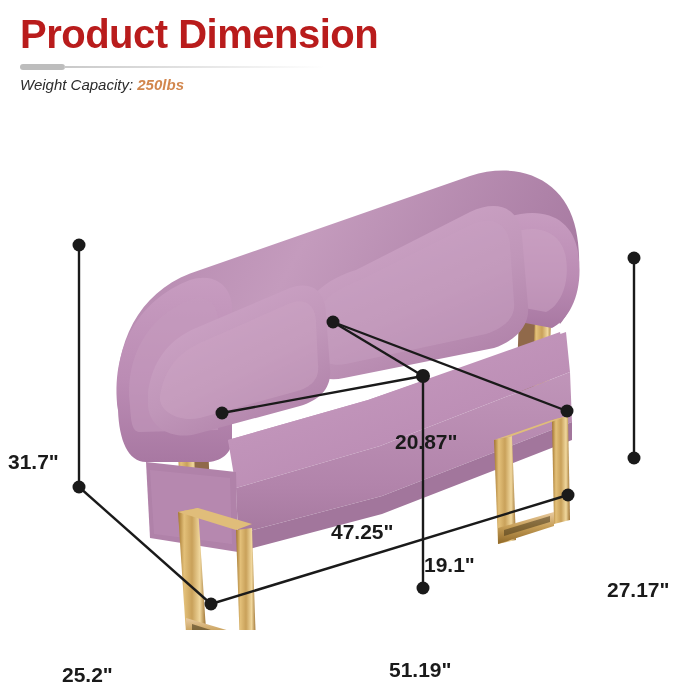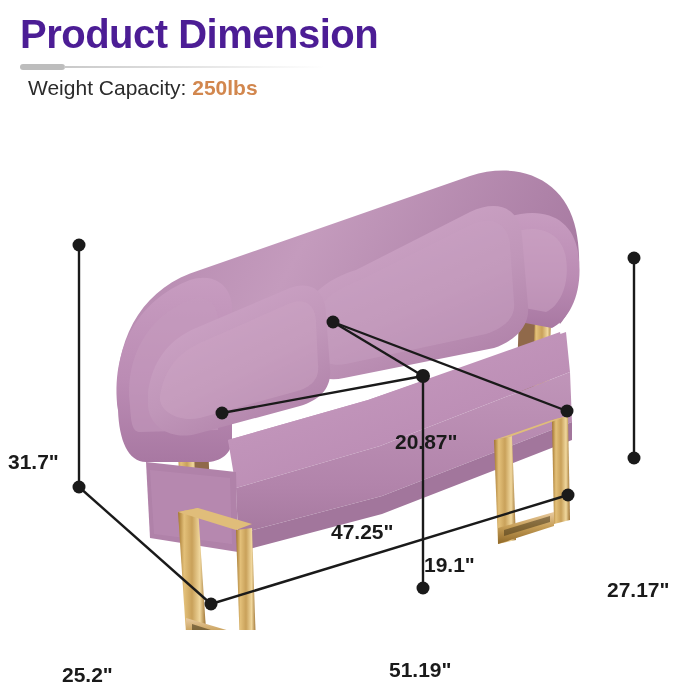--- a/index.html
+++ b/index.html
@@ -10,36 +10,36 @@
     position:relative;
     overflow:hidden;
   }
   .page{position:absolute;inset:0;}
 
   
   .title{
     position:absolute;left:20px;top:12px;
     font-size:40px;font-weight:bold;
     letter-spacing:-0.5px;
-    color:#4c1d95;
+    color:#b91c1c;
     white-space:nowrap;
     text-align:center;
   }
   .divider{position:absolute;left:20px;top:64px;width:305px;height:6px;}
   .divider .thick{
     position:absolute;left:0;top:0;width:45px;height:6px;
     background:#bdbdbd;border-radius:3px;
   }
   .divider .thin{
     position:absolute;left:44px;top:2px;width:261px;height:2px;
     background:linear-gradient(to right,#c9c9c9,#ffffff);
   }
   .weight{
-    position:absolute;left:28px;top:76px;
-    font-size:21px;color:#2b2b2b;white-space:nowrap;
+    position:absolute;left:20px;top:76px;
+    font-size:15px;color:#2b2b2b;white-space:nowrap;font-style:italic;
   }
   .weight .val{color:#d2874e;font-weight:bold;}
 
   
   .tips{
     position:absolute;left:24px;top:640px;
     font-size:17px;color:#2b2b2b;white-space:nowrap;
   }
   .tips .lead{color:#9e1c1c;font-weight:bold;}
 

